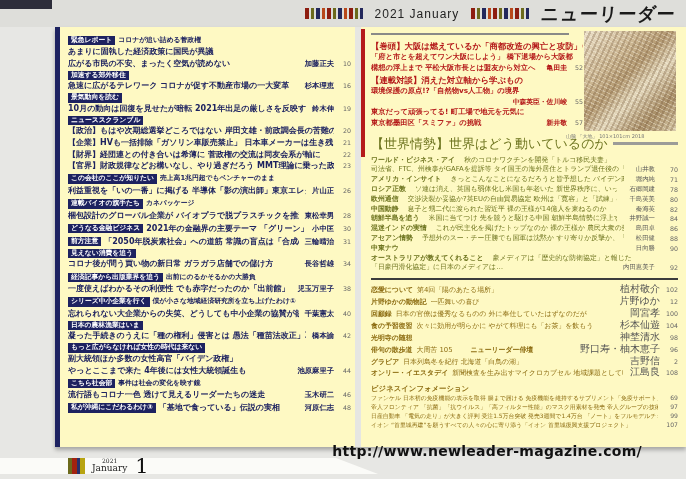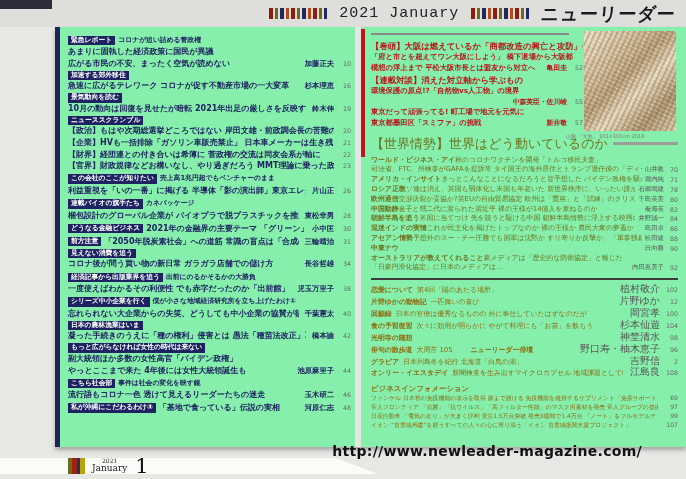--- a/index.html
+++ b/index.html
@@ -4,24 +4,24 @@
 <style>
   html,body{margin:0;padding:0;background:#cfcfcd;}
   .canvas{position:relative;width:686px;height:479px;background:#e7e7e4;overflow:hidden;
           font-family:"DejaVu Sans",sans-serif;-webkit-font-smoothing:antialiased;}
   
   .topbar{position:absolute;top:0;left:0;right:0;height:27px;background:#dededa;
           display:flex;align-items:center;justify-content:flex-end;gap:12px;padding-right:10px;box-sizing:border-box;}
   .corner{position:absolute;top:0;left:0;width:52px;height:9px;background:#2d2d3a;}
   .barcode{width:58px;height:11px;flex:none;
            background:repeating-linear-gradient(90deg,#8d1d10 0 4px,#dededa 4px 6px,#6c6a1c 6px 9px,#dededa 9px 11px,#23285c 11px 15px,#dededa 15px 17px,#b8481a 17px 20px,#dededa 20px 22px);}
-  .issue{font-family:Liberation Mono, monospace;font-size:15px;color:#222;letter-spacing:1px;}
+  .issue{font-family:Liberation Sans, sans-serif;font-size:12px;color:#222;letter-spacing:1px;}
   .logo{font-size:18px;font-weight:bold;color:#1a1a1a;letter-spacing:1px;transform:skewX(-6deg);}
   
-  .spread{position:absolute;left:55px;top:27px;right:0;bottom:32px;background:#86efac;
+  .spread{position:absolute;left:55px;top:27px;right:0;bottom:32px;background:#fef9c3;
           box-shadow:0 3px 4px rgba(0,0,0,.28);}
   .gutter{position:absolute;left:300px;top:0;bottom:0;width:6px;background:#e6e6e2;}
   
   .page-left{position:absolute;left:0;top:0;width:300px;bottom:0;border-left:5px solid #1d2260;
              padding:6px 4px 0 8px;box-sizing:border-box;overflow:hidden;}
   .lrow{display:flex;align-items:baseline;gap:3px;font-size:8px;line-height:11.6px;color:#1d2260;
         font-weight:bold;white-space:nowrap;overflow:hidden;}
   .lrow.has-label{margin-top:1.5px;}
   .lrow .lbl{background:#1d2260;color:#fff;font-size:6.8px;font-weight:bold;padding:0 3px;
              line-height:9.5px;flex:none;align-self:center;}
@@ -44,21 +44,21 @@
   .photo{position:absolute;top:4px;right:10px;width:92px;height:100px;
          background:linear-gradient(135deg,#ead fcc 0%,#cdb894 30%,#b49a72 45%,#e4d8bc 60%,#a98f68 80%,#d9cbaa 100%);
          background:linear-gradient(135deg,#eadfc8 0%,#cdb894 30%,#b49a72 45%,#e4d8bc 60%,#a98f68 80%,#d9cbaa 100%);}
   .photo::after{content:"";position:absolute;inset:0;
          background:repeating-linear-gradient(115deg,rgba(110,80,50,.28) 0 2px,transparent 2px 5px),
                     repeating-linear-gradient(25deg,rgba(255,250,235,.35) 0 1px,transparent 1px 4px);}
   .photo-cap{position:absolute;top:106px;right:10px;width:110px;font-size:5px;color:#777;text-align:left;}
   .wdiv{display:flex;align-items:center;gap:5px;margin:6px 0 3px 0;}
   .wdiv .wlabel{color:#6d741f;font-weight:normal;font-size:13px;white-space:nowrap;}
   .wdiv .line{flex:1;height:3px;background:#9c9c98;}
-  .wrow{display:flex;align-items:flex-start;gap:0;font-size:6.9px;line-height:9.8px;color:#6d741f;
+  .wrow{display:flex;align-items:flex-start;gap:9px;font-size:6.9px;line-height:9.8px;color:#6d741f;
         white-space:nowrap;overflow:hidden;}
   .wrow .tag{font-weight:bold;flex:none;}
   .wrow .txt{overflow:hidden;}
   .wrow .author{margin-left:auto;color:#555;font-size:6.4px;flex:none;padding-left:3px;}
   .wrow .pg{flex:none;width:14px;text-align:right;font-size:6.3px;color:#666;}
   .hr2{height:2px;background:#3c3c3c;margin:5px 0 4px 0;}
   .grow{display:flex;align-items:baseline;gap:4px;font-size:6.9px;line-height:9.9px;color:#8d6d12;
         white-space:nowrap;overflow:hidden;}
   .grow .tag{font-weight:bold;flex:none;}
   .grow .tag2{font-weight:bold;margin-left:14px;flex:none;}

